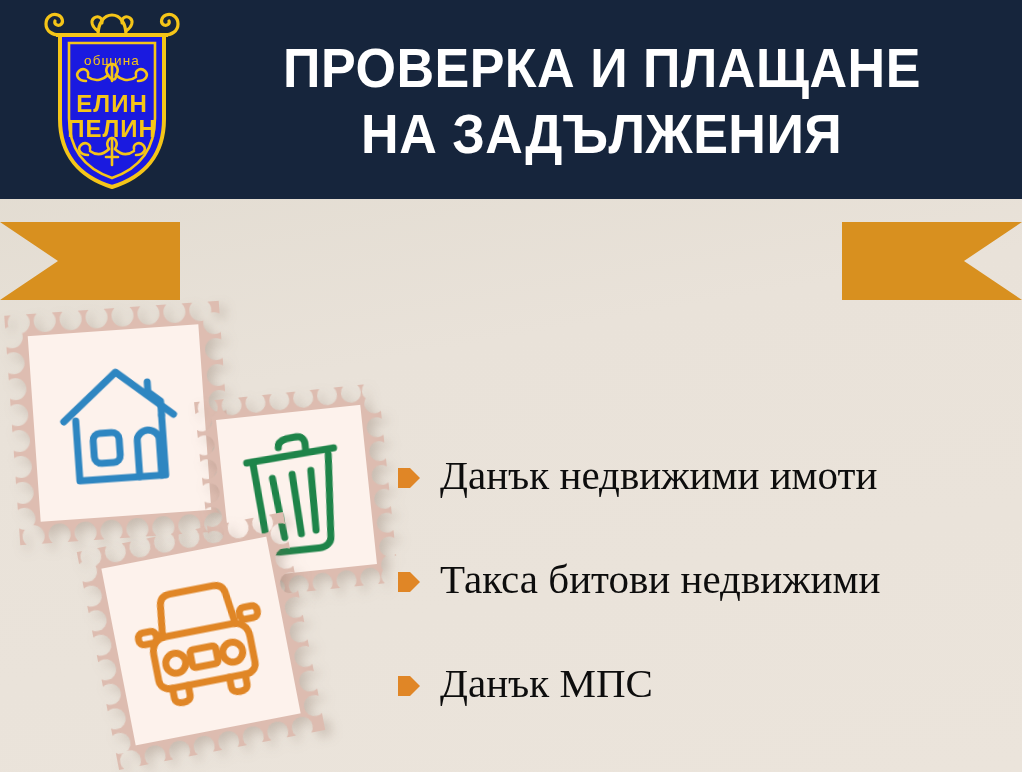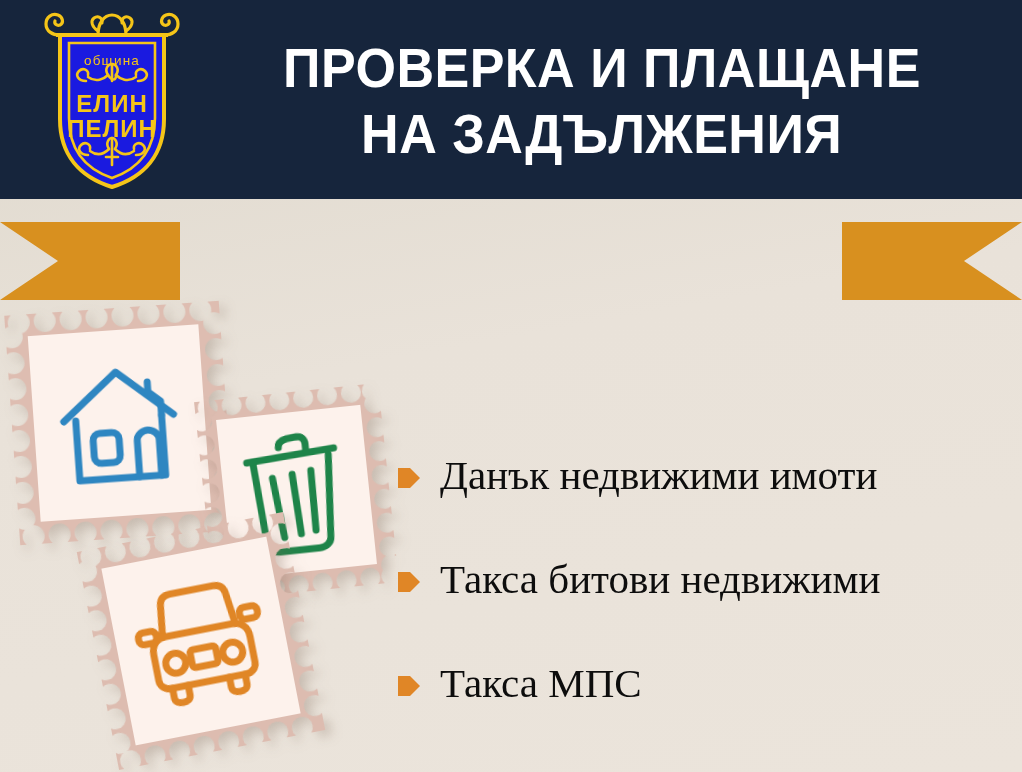--- a/index.html
+++ b/index.html
@@ -372,17 +372,17 @@
       </span>
       <span class="list-label">Такса битови недвижими</span>
     </div>
 
     <div class="list-item">
       <span class="bullet">
         <svg width="22" height="26" viewBox="0 0 22 26" xmlns="http://www.w3.org/2000/svg">
           <path d="M0 3 H12 L22 13 L12 23 H0 Z" fill="#e08626"></path>
         </svg>
       </span>
-      <span class="list-label">Такса МПС</span>
+      <span class="list-label">Данък МПС</span>
     </div>
   </div>
 
 </div>
 
 </body></html>

